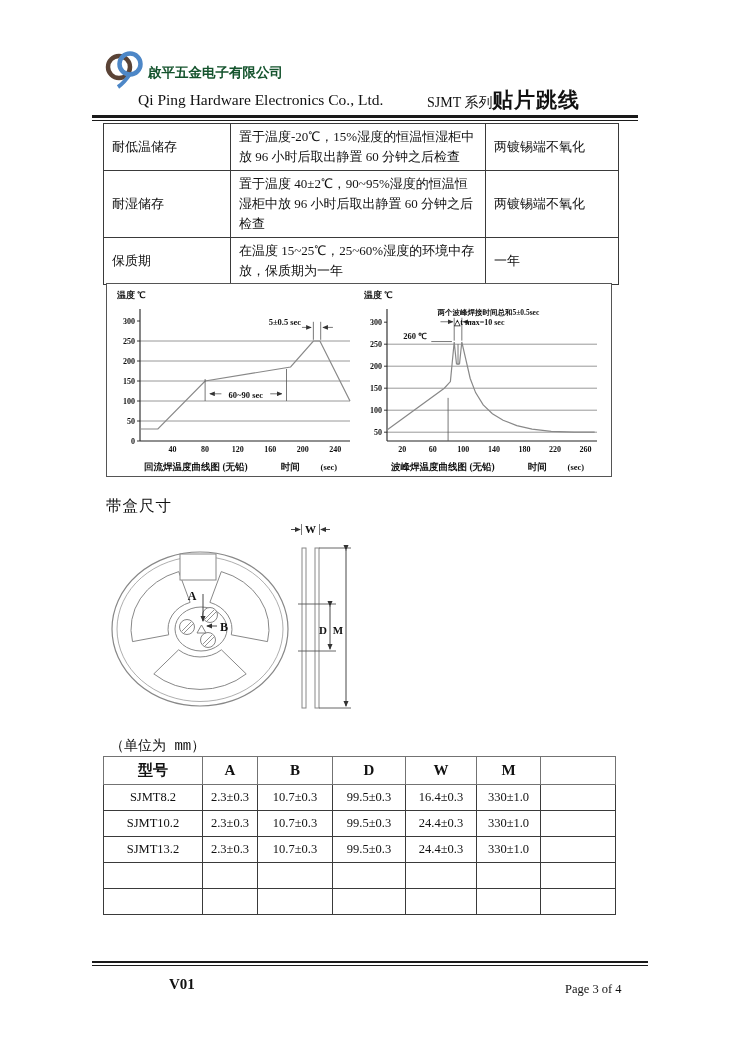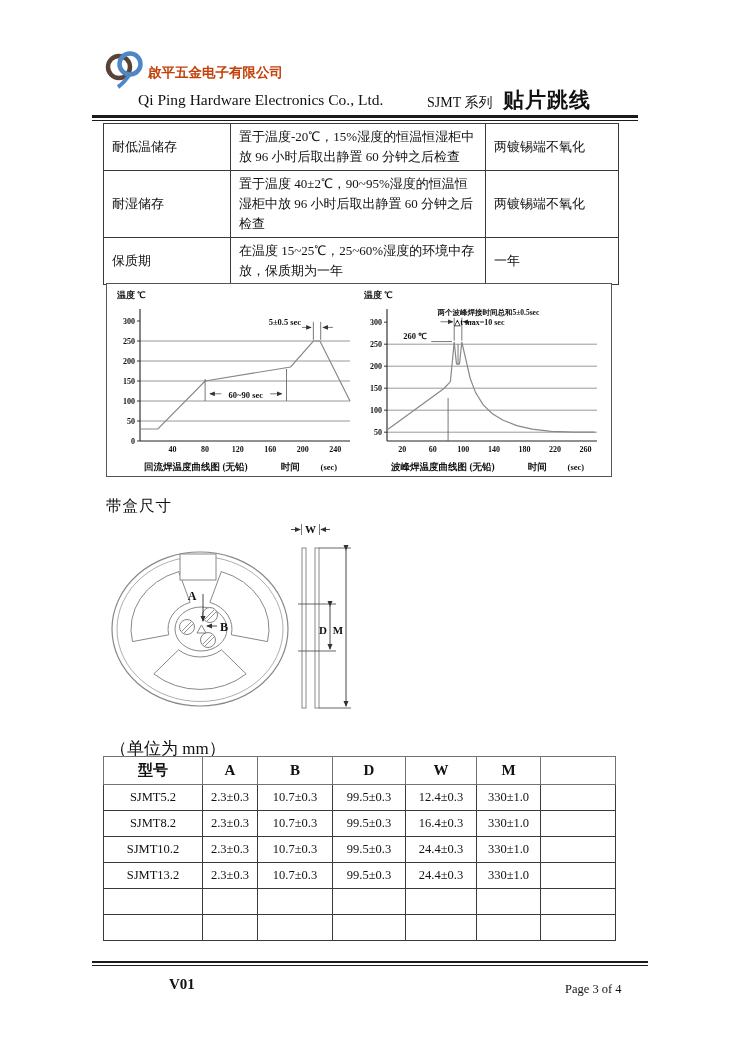--- a/index.html
+++ b/index.html
@@ -8,46 +8,46 @@
   .abs{position:absolute;}
   table{border-collapse:collapse;table-layout:fixed;padding-left:24px;}
   
   #storage-table{width:515px;}
   #storage-table td{border:1px solid #3a3a3a;font-size:13px;line-height:20px;padding:3px 8px;vertical-align:middle;}
   #storage-table tr{height:40px;}
   
   #dim-table{width:512px;}
   #dim-table th{border:1px solid #737373;font-size:15px;font-weight:bold;height:25px;text-align:center;}
   #dim-table td{border:1px solid #3a3a3a;font-size:12.5px;text-align:center;height:23px;}
-  .company-cn{font-family:"Liberation Sans", sans-serif;font-weight:bold;font-size:13.5px;color:#c2410c;}
+  .company-cn{font-family:"Liberation Sans", sans-serif;font-weight:bold;font-size:13.5px;color:#14532d;}
   .company-en{font-size:15.5px;}
   .series{font-size:14px;}
   .product{font-family:"Liberation Sans", sans-serif;font-weight:bold;font-size:21px;letter-spacing:1px;}
   .rule-thick{background:#1a1a1a;height:2.5px;}
   .rule-thin{background:#1a1a1a;height:1px;}
   .section-title{font-family:"Liberation Sans", sans-serif;font-weight:normal;font-size:15.5px;letter-spacing:1px;}
-  .unit-note{font-size:17px;}
+  .unit-note{font-size:14px;font-family:Liberation Mono, monospace;}
   .chart-box{border:1.2px solid #555;background:#fff;}
   .footer-version{font-weight:bold;font-size:15px;}
   .footer-page{font-size:12.5px;}
 </style>
 </head>
 <body>
 
 <div class="page">
 
   <svg class="abs" style="left:104px;top:45px;" width="44" height="46" viewBox="0 0 44 46">
     <circle cx="15" cy="22" r="11" fill="none" stroke="#5a4336" stroke-width="4.5"></circle>
     <circle cx="26" cy="19" r="10.5" fill="none" stroke="#4d87c7" stroke-width="4.5"></circle>
     <path d="M26,29 Q20,38 14,42" fill="none" stroke="#4d87c7" stroke-width="4"></path>
   </svg>
   <div class="abs company-cn" style="left:148px;top:64px;">啟平五金电子有限公司</div>
   <div class="abs company-en" style="left:103px;top:91px;margin-left:35px;">Qi Ping Hardware Electronics Co., Ltd.</div>
   <div class="abs series" style="left:427px;top:94px;">SJMT 系列</div>
-  <div class="abs product" style="left:503px;top:86px;">贴片跳线</div>
+  <div class="abs product" style="left:492px;top:86px;">贴片跳线</div>
   <div class="abs rule-thick" style="left:92px;top:115px;width:546px;"></div>
   <div class="abs rule-thin" style="left:92px;top:119.5px;width:546px;"></div>
 
   <table id="storage-table" class="abs" style="left:103px;top:123px;">
     <colgroup>
         <col style="width:127px">
         <col style="width:255px">
         <col style="width:133px">
       </colgroup>
   <tbody>
@@ -231,29 +231,20 @@
           <th>A</th>
           <th>B</th>
           <th>D</th>
           <th>W</th>
           <th>M</th>
           <th></th>
         </tr>
       </thead>
       <tbody>
         <tr>
-          <td>SJMT5.2</td>
-          <td>2.3±0.3</td>
-          <td>10.7±0.3</td>
-          <td>99.5±0.3</td>
-          <td>12.4±0.3</td>
-          <td>330±1.0</td>
-          <td></td>
-        </tr>
-        <tr>
           <td>SJMT8.2</td>
           <td>2.3±0.3</td>
           <td>10.7±0.3</td>
           <td>99.5±0.3</td>
           <td>16.4±0.3</td>
           <td>330±1.0</td>
           <td></td>
         </tr>
         <tr>
           <td>SJMT10.2</td>

